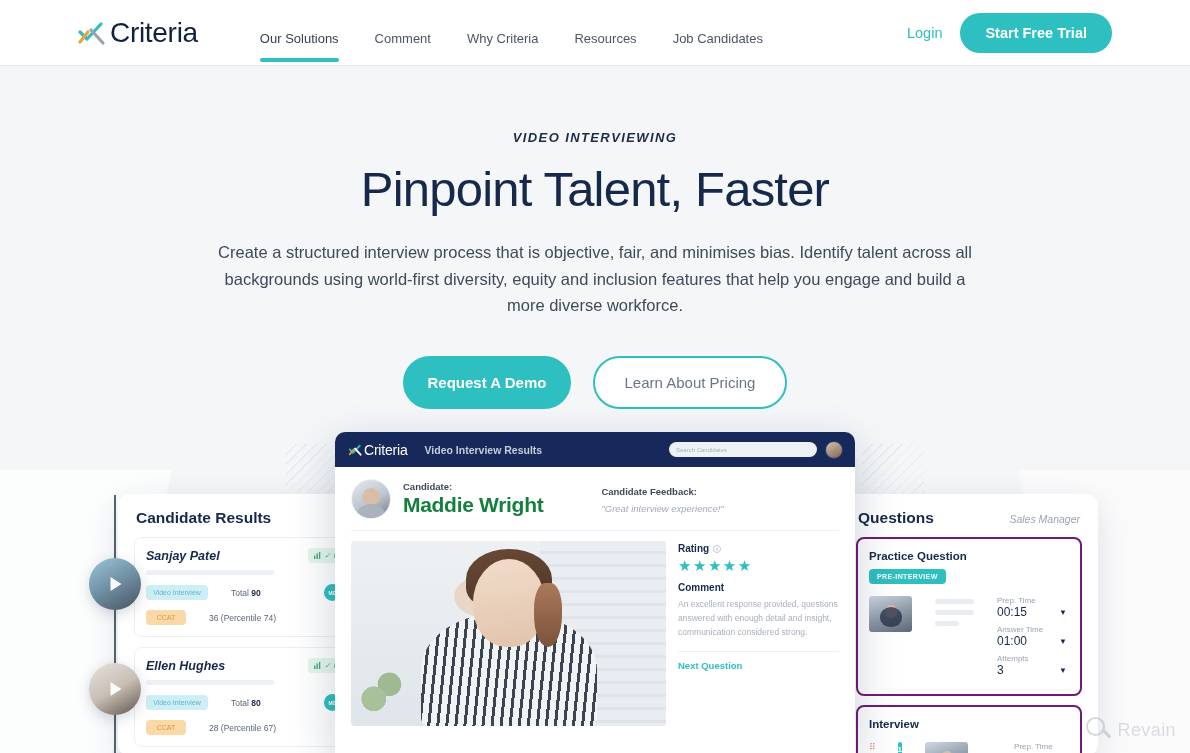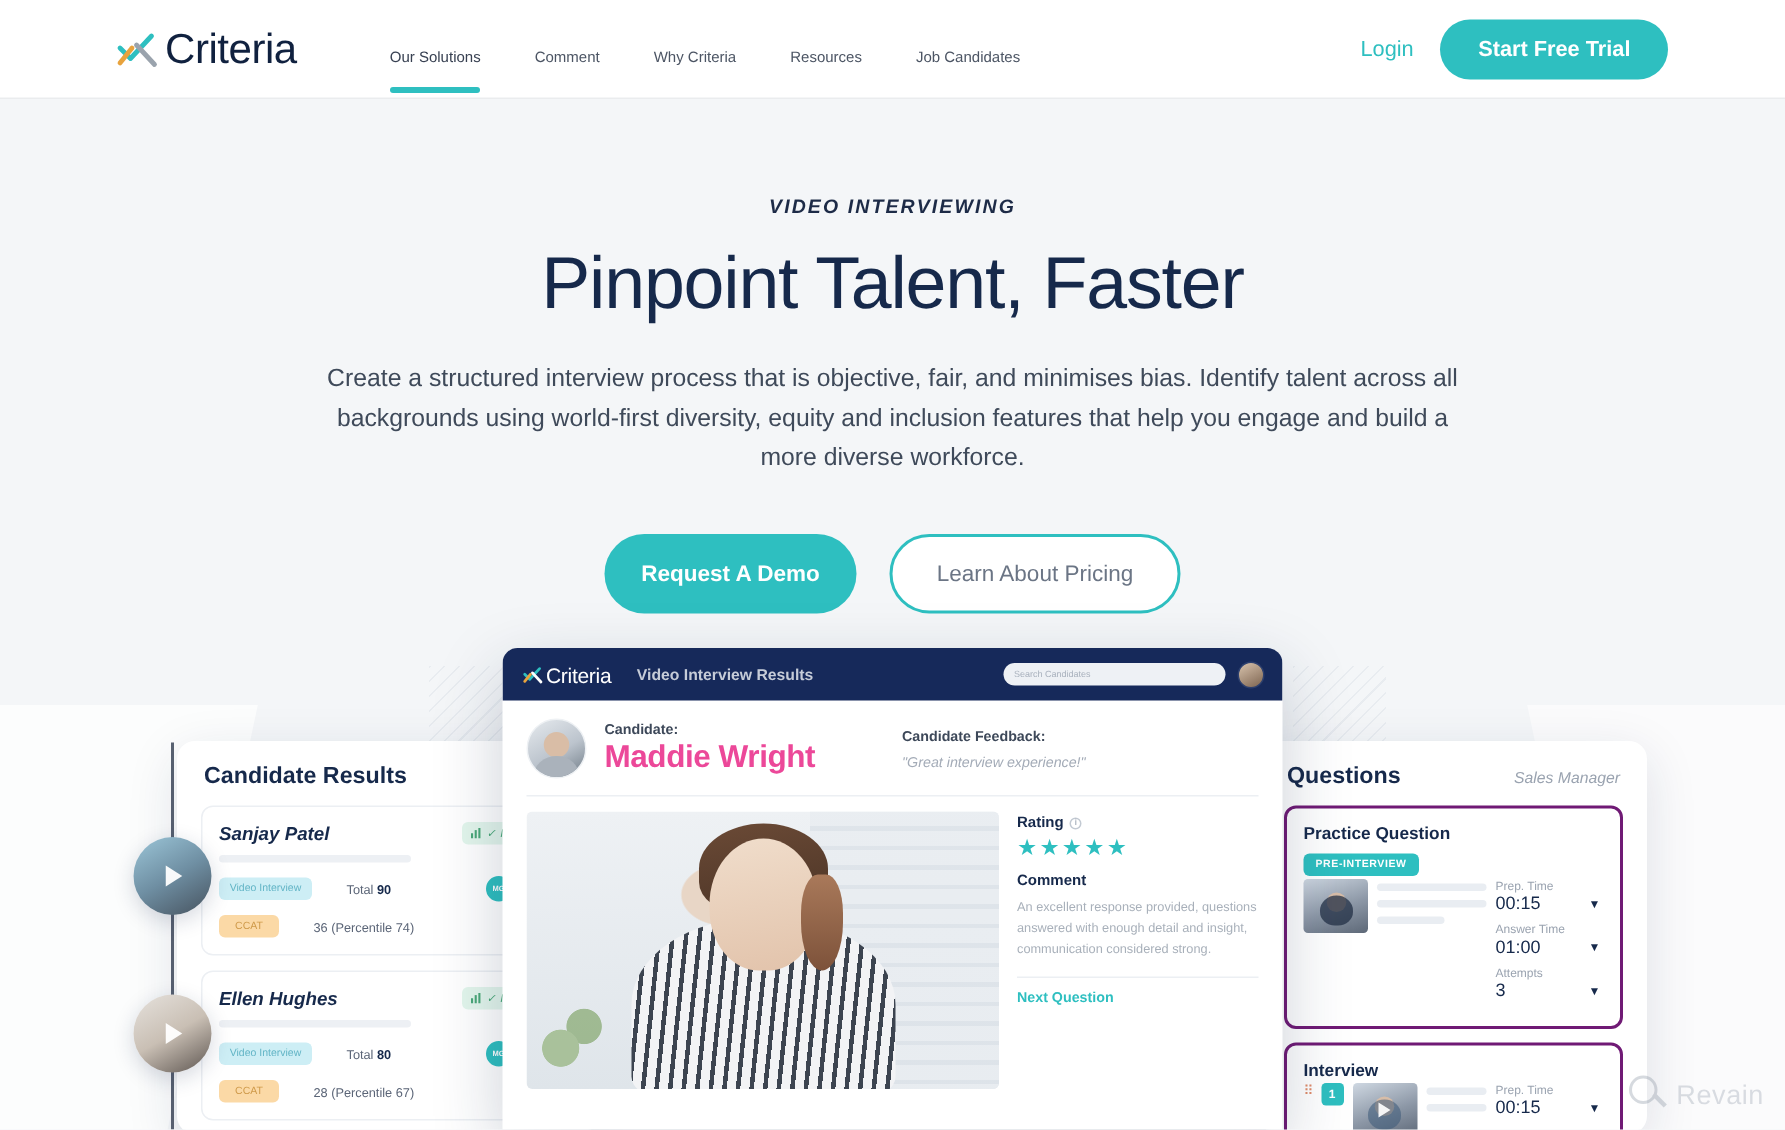--- a/index.html
+++ b/index.html
@@ -19,21 +19,21 @@
     z-index: 40; box-shadow: 0 1px 0 rgba(0,0,0,0.04);
   }
   .brand { display: flex; align-items: center; margin-left: 74px; }
   .brand-mark { width: 34px; height: 32px; position: relative; margin-right: 2px; }
   .brand-text {
     font-size: 28px; font-weight: 400; letter-spacing: -0.3px;
     color: #10213f;
   }
   .nav-links { display: flex; align-items: center; margin-left: 62px; height: 65px; }
   .nav-link {
-    position: relative; font-size: 10px; color: #4c5564;
+    position: relative; font-size: 13px; color: #4c5564;
     height: 58px; display: flex; align-items: center; padding: 12px 0 0 0;
     margin-right: 36px; cursor: pointer; white-space: nowrap;
   }
   .nav-link.active { color: #384152; }
   .nav-link.active::after {
     content: ""; position: absolute; left: 0; right: 0; bottom: 0;
     height: 4px; background: #2ebfc0; border-radius: 2px;
   }
   .nav-right { margin-left: auto; display: flex; align-items: center; margin-right: 78px; }
   .login-link {
@@ -148,21 +148,21 @@
 
   
   .q-body { padding: 0 16px; }
   .q-block { border: 2px solid #701a75; border-radius: 8px; padding: 11px 11px; margin-bottom: 9px; }
   .q-label { font-size: 11.5px; font-weight: 700; color: #16294b; }
   .pill-pre {
     display: inline-block; margin-top: 7px; background: #2ebfc0; color: #fff;
     font-size: 7px; font-weight: 700; letter-spacing: .4px;
     padding: 4px 8px; border-radius: 4px;
   }
-  .q-content { display: flex; gap: 6px; margin-top: 2px; }
+  .q-content { display: flex; gap: 23px; margin-top: 12px; }
   .q-thumb {
     width: 43px; height: 36px; border-radius: 3px; flex: none;
     background: linear-gradient(160deg,#cfd8e2 0%,#8c97a6 55%,#5d6877 100%);
     position: relative; overflow: hidden;
   }
   .q-thumb::after {
     content:""; position:absolute; left:50%; top:58%; width:22px; height:20px;
     transform: translate(-50%,-50%); border-radius: 50% 50% 45% 45%;
     background: rgba(35,48,70,.75);
   }
@@ -243,21 +243,21 @@
   .cand-av::before {
     content:""; position:absolute; left:50%; top:22%; width:17px; height:17px;
     transform:translateX(-50%); border-radius:50%; background:#d9bda6;
   }
   .cand-av::after {
     content:""; position:absolute; left:50%; top:62%; width:30px; height:26px;
     transform:translateX(-50%); border-radius:50% 50% 40% 40%; background:#aab2bb;
   }
   .cand-meta { margin-left: 12px; }
   .cand-lbl { font-size: 9.5px; font-weight: 700; color: #3d4859; }
-  .cand-big { font-size: 21px; font-weight: 700; color: #ec4899; letter-spacing: -.3px; margin-top: 1px; }
+  .cand-big { font-size: 21px; font-weight: 700; color: #15803d; letter-spacing: -.3px; margin-top: 1px; }
   .feedback { margin-left: 58px; padding-top: 2px; }
   .fb-lbl { font-size: 9.5px; font-weight: 700; color: #3d4859; }
   .fb-quote { font-size: 9.5px; font-style: italic; color: #a3abb7; margin-top: 6px; }
   .divider { height: 1px; background: #eceff3; margin: 11px 0 0; }
   .q-text { font-size: 11px; font-weight: 700; color: #16294b; margin-top: 11px; }
   .media-row { display: flex; gap: 12px; margin-top: 10px; }
   .video-box {
     width: 315px; height: 185px; border-radius: 4px; flex: none; position: relative;
     overflow: hidden;
     background:

